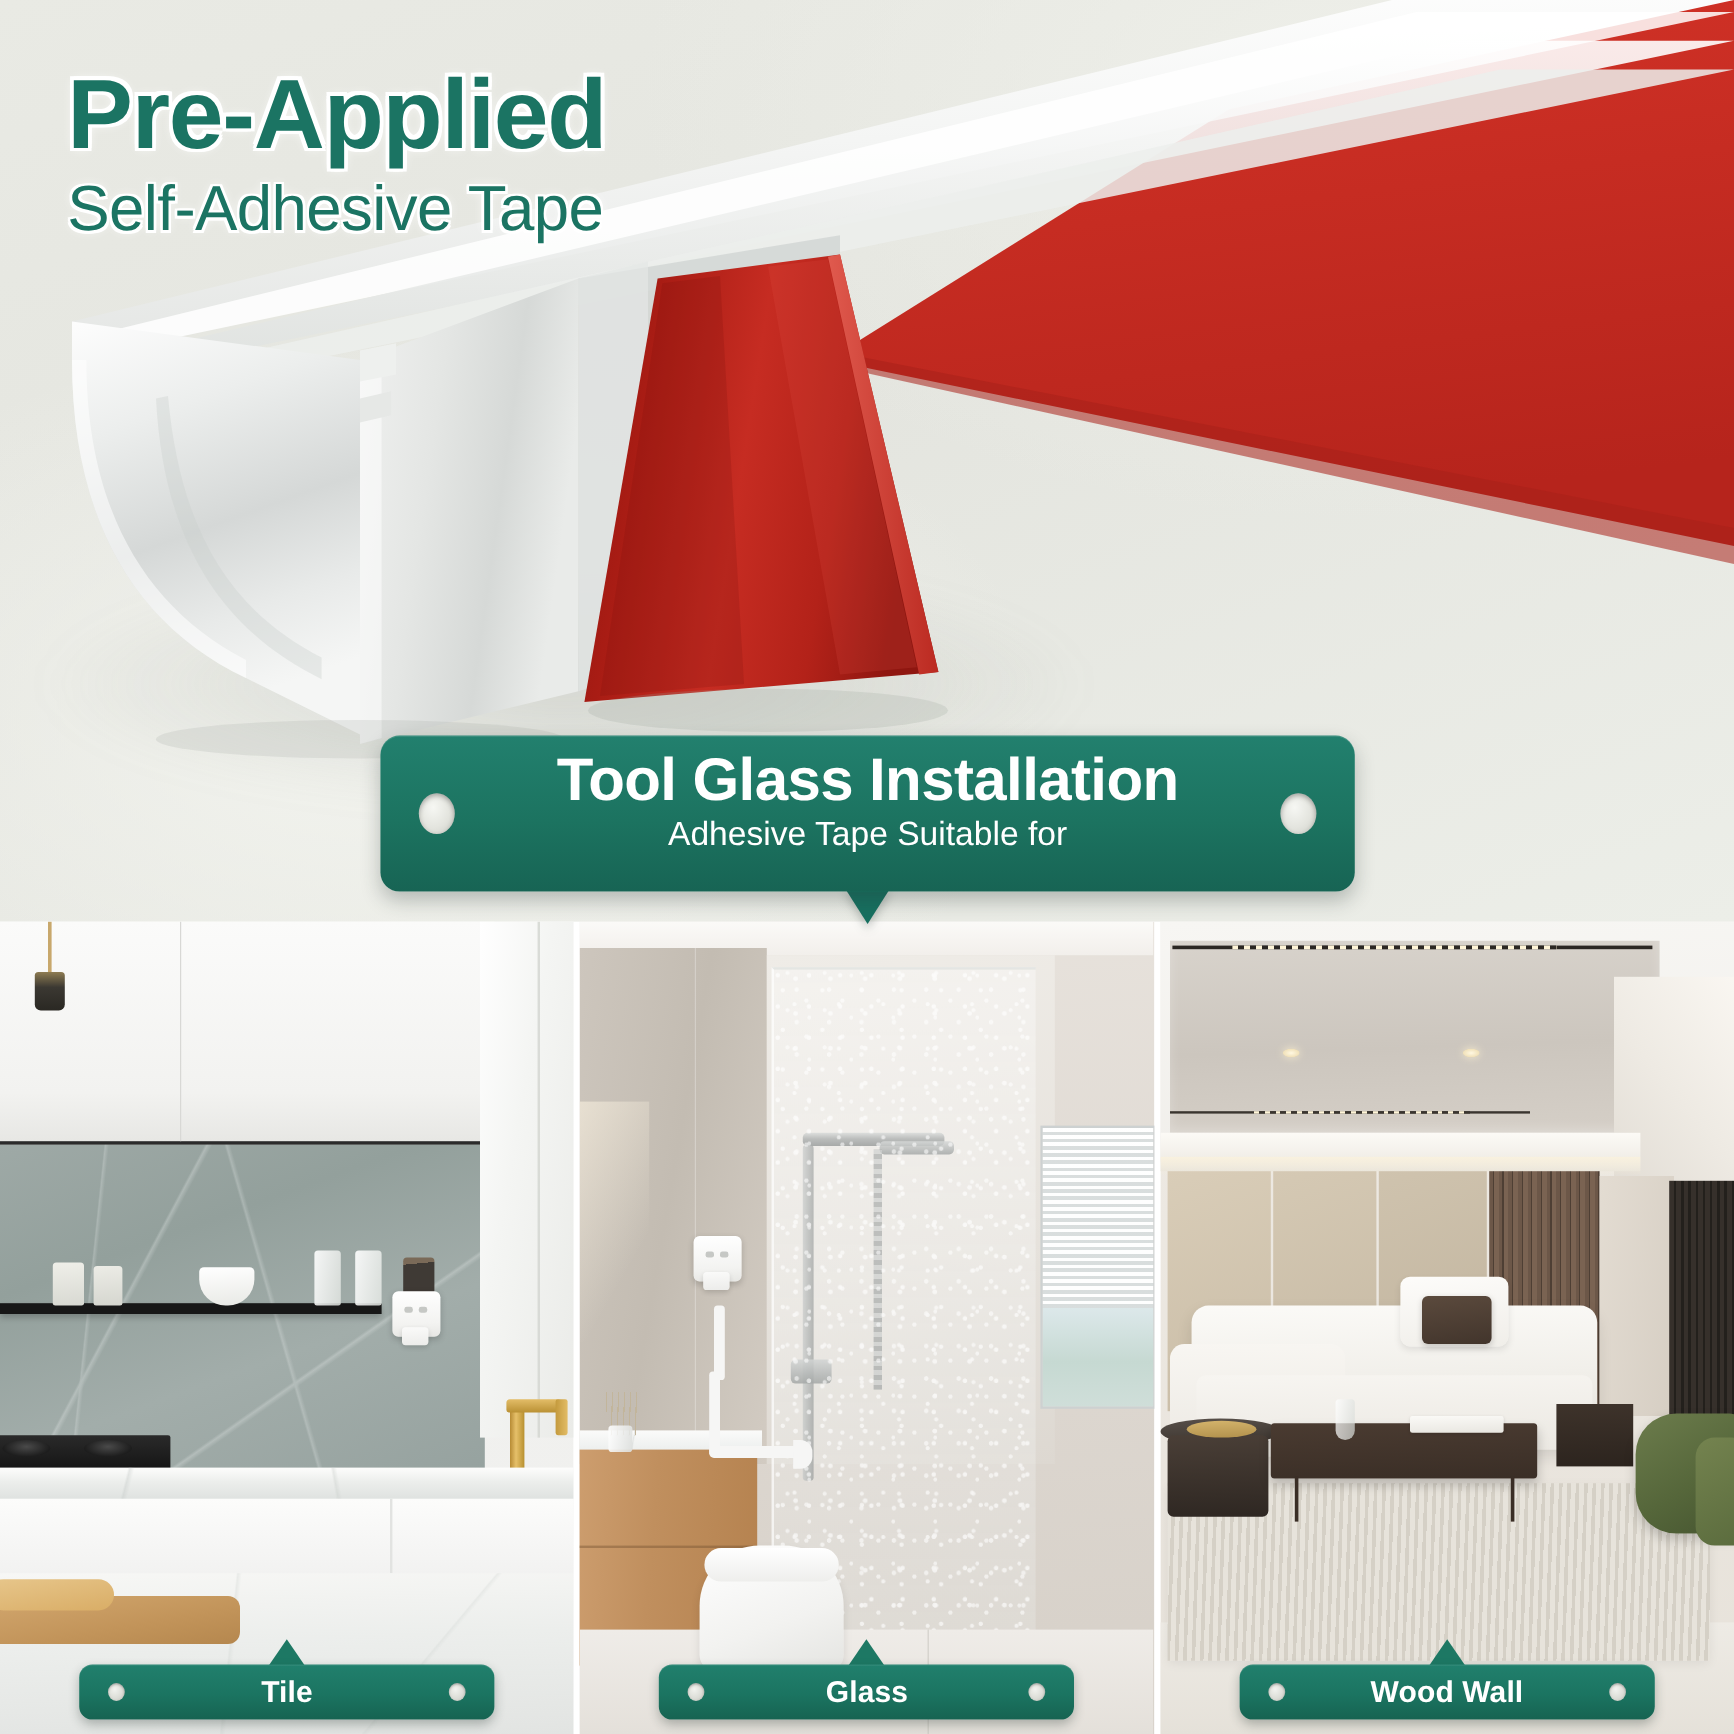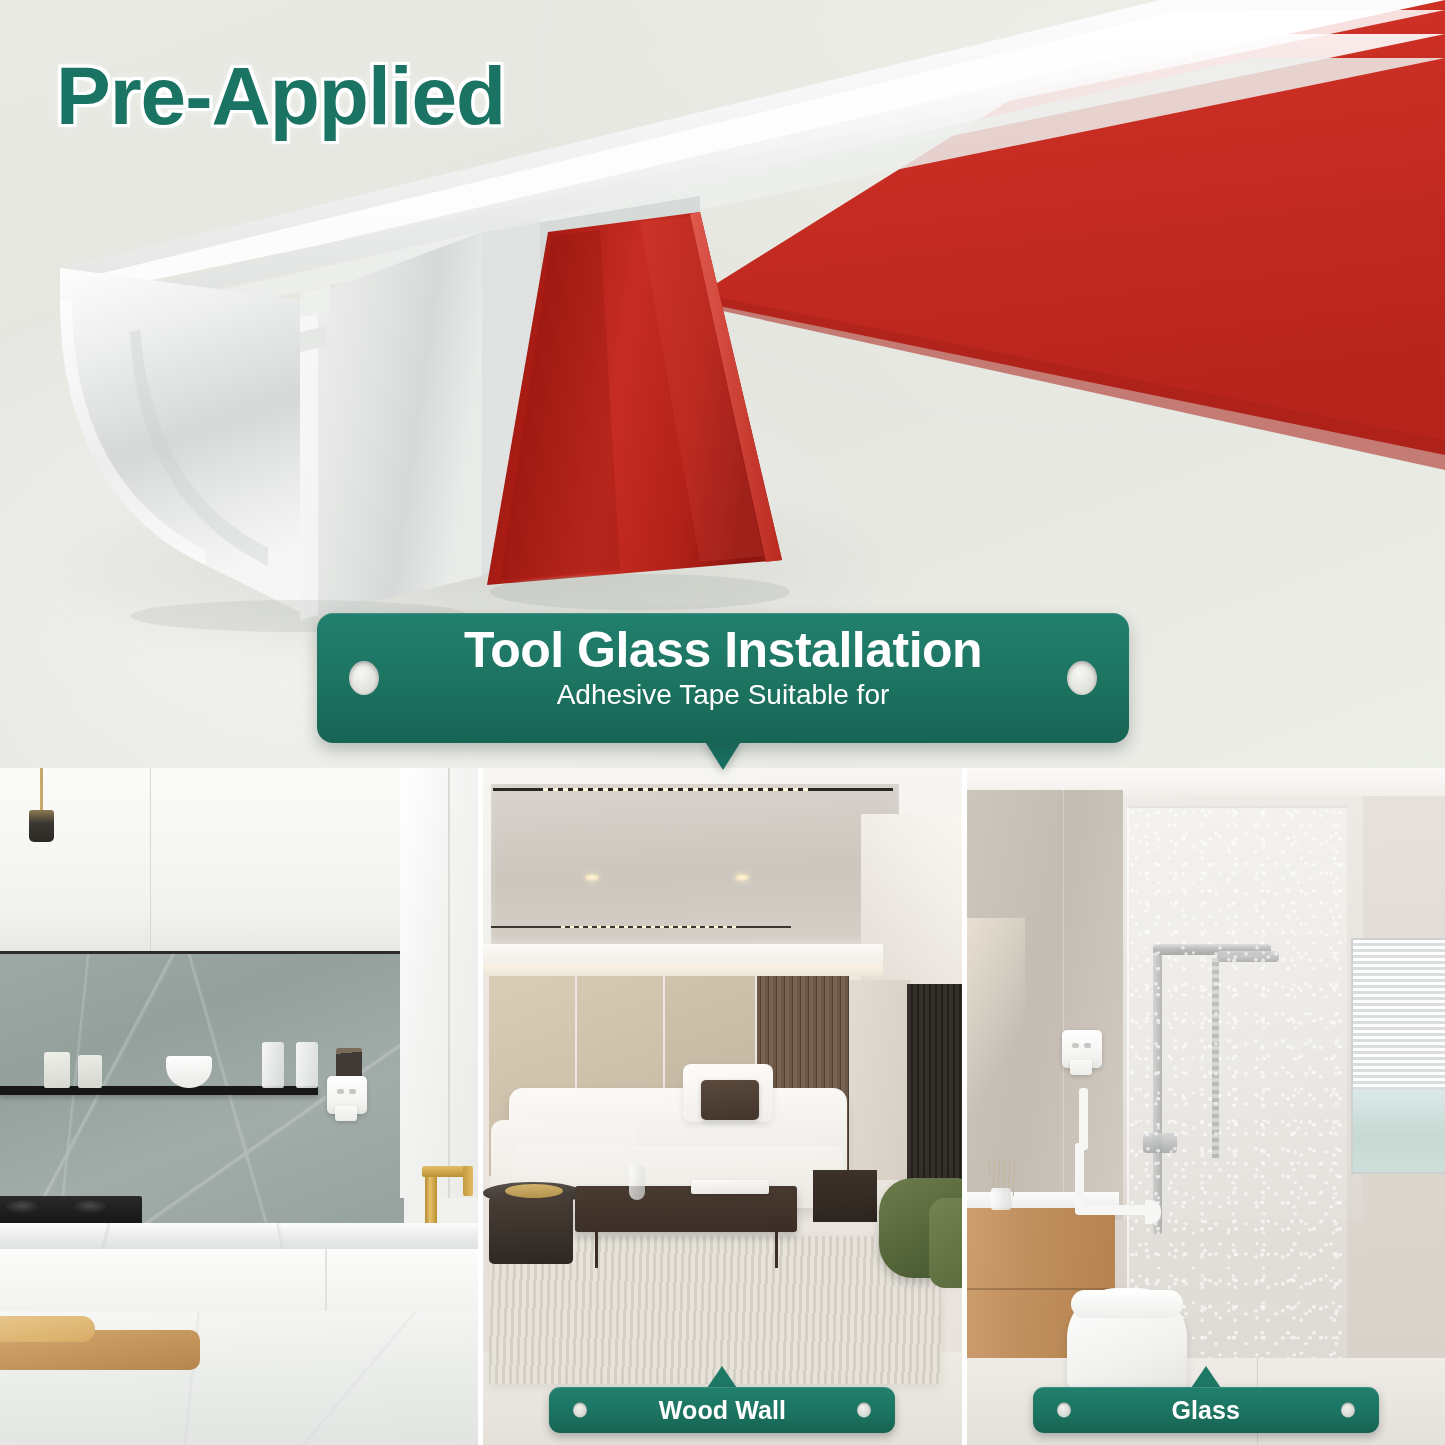--- a/index.html
+++ b/index.html
@@ -387,20 +387,21 @@
         <path d="M552,236 L600,230 L620,570 L500,580 Z" fill="#7f120c" opacity="0.22"></path>
         <path d="M640,222 L690,216 L764,556 L700,562 Z" fill="#e1554a" opacity="0.18"></path>
       </g>
 
       <ellipse cx="640" cy="592" rx="150" ry="18" fill="#9ba29a" opacity="0.22"></ellipse>
       <ellipse cx="300" cy="616" rx="170" ry="16" fill="#9ba29a" opacity="0.18"></ellipse>
     </svg>
 
     <div class="headings">
       <div class="h-main">Pre-Applied</div>
+      <div class="h-sub">Self-Adhesive Tape</div>
     </div>
   </div>
 
   <div class="banner-wrap">
     <div class="banner-point"></div>
     <div class="banner">
       <div class="banner-hole l"></div>
       <div class="banner-hole r"></div>
       <div class="banner-txt">
         <div class="bt1">Tool Glass Installation</div>
@@ -440,20 +441,78 @@
 
       <div class="k-cooktop"></div>
       <div class="k-burner" style="left:2px;"></div>
       <div class="k-burner" style="left:70px;"></div>
       <div class="k-counter"></div>
       <div class="k-lowercab"></div>
       <div class="k-island"></div>
       <div class="k-board"></div>
       <div class="k-bread"></div>
 
+      <div class="cap-wrap">
+        <div class="cap-point"></div>
+        <div class="cap">
+          <div class="cap-hole l"></div>
+          <div class="cap-hole r"></div>
+          <span class="cap-txt">Tile</span>
+        </div>
+      </div>
+    </div>
+
+    <div class="photo">
+      <div class="b-bg"></div>
+      <div class="b-ceiling"></div>
+      <div class="b-wallL"></div>
+      <div class="b-wallL-lit"></div>
+      <div class="b-backwall"></div>
+
+      <div class="b-shower-bar"></div>
+      <div class="b-shower-head"></div>
+      <div class="b-riser"></div>
+      <div class="b-hose"></div>
+      <div class="b-valve"></div>
+
+      <div class="b-window"></div>
+      <div class="b-blinds"></div>
+      <div class="b-view"></div>
+
+      <div class="b-glass">
+        <div class="b-glass-tex"></div>
+      </div>
+
+      <div class="b-vtop"></div>
+      <div class="b-vanity"></div>
+      <div class="b-reeds"></div>
+      <div class="b-reeds-j"></div>
+
+      <div class="outlet b-outlet2">
+        <div class="o-slot a"></div>
+        <div class="o-slot b"></div>
+        <div class="o-plug"></div>
+      </div>
+      <div class="b-pipe-v"></div>
+      <div class="b-pipe-e"></div>
+      <div class="b-pipe-h"></div>
+      <div class="b-pipe-c"></div>
+
+      <div class="b-floor"></div>
+      <div class="b-toilet"></div>
+      <div class="b-toilet-lid"></div>
+
+      <div class="cap-wrap">
+        <div class="cap-point"></div>
+        <div class="cap">
+          <div class="cap-hole l"></div>
+          <div class="cap-hole r"></div>
+          <span class="cap-txt">Glass</span>
+        </div>
+      </div>
     </div>
 
     <div class="photo">
       <div class="l-bg"></div>
       <div class="l-ceil-out"></div>
       <div class="l-ceil-in"></div>
       <div class="l-track1"></div>
       <div class="l-track2"></div>
       <div class="l-dl" style="left:102px; top:106px;"></div>
       <div class="l-dl" style="left:252px; top:106px;"></div>
@@ -494,64 +553,14 @@
       <div class="cap-wrap">
         <div class="cap-point"></div>
         <div class="cap">
           <div class="cap-hole l"></div>
           <div class="cap-hole r"></div>
           <span class="cap-txt">Wood Wall</span>
         </div>
       </div>
     </div>
 
-    <div class="photo">
-      <div class="b-bg"></div>
-      <div class="b-ceiling"></div>
-      <div class="b-wallL"></div>
-      <div class="b-wallL-lit"></div>
-      <div class="b-backwall"></div>
-
-      <div class="b-shower-bar"></div>
-      <div class="b-shower-head"></div>
-      <div class="b-riser"></div>
-      <div class="b-hose"></div>
-      <div class="b-valve"></div>
-
-      <div class="b-window"></div>
-      <div class="b-blinds"></div>
-      <div class="b-view"></div>
-
-      <div class="b-glass">
-        <div class="b-glass-tex"></div>
-      </div>
-
-      <div class="b-vtop"></div>
-      <div class="b-vanity"></div>
-      <div class="b-reeds"></div>
-      <div class="b-reeds-j"></div>
-
-      <div class="outlet b-outlet2">
-        <div class="o-slot a"></div>
-        <div class="o-slot b"></div>
-        <div class="o-plug"></div>
-      </div>
-      <div class="b-pipe-v"></div>
-      <div class="b-pipe-e"></div>
-      <div class="b-pipe-h"></div>
-      <div class="b-pipe-c"></div>
-
-      <div class="b-floor"></div>
-      <div class="b-toilet"></div>
-      <div class="b-toilet-lid"></div>
-
-      <div class="cap-wrap">
-        <div class="cap-point"></div>
-        <div class="cap">
-          <div class="cap-hole l"></div>
-          <div class="cap-hole r"></div>
-          <span class="cap-txt">Glass</span>
-        </div>
-      </div>
-    </div>
-
   </div>
 </div>
 
 </body></html>

